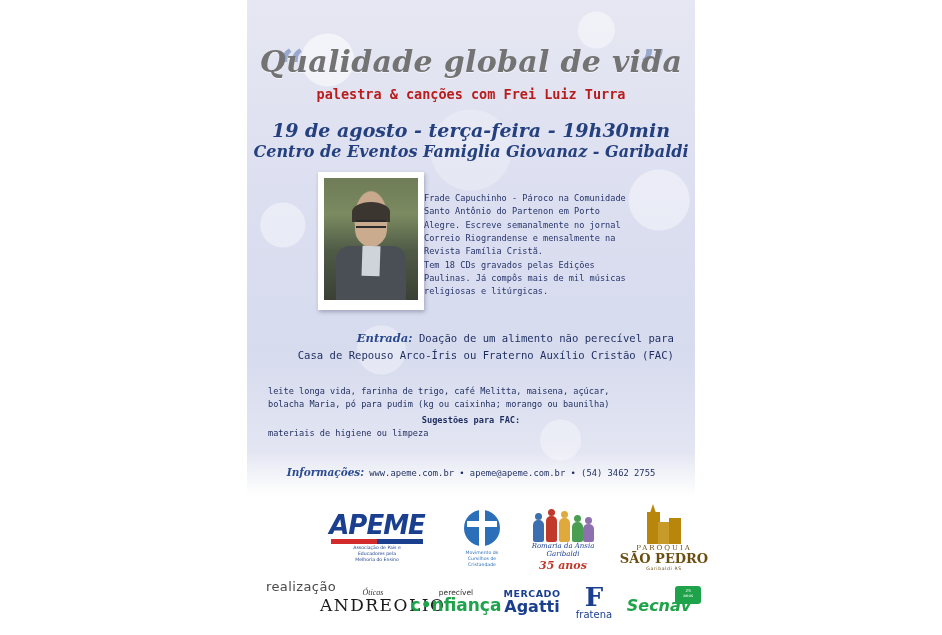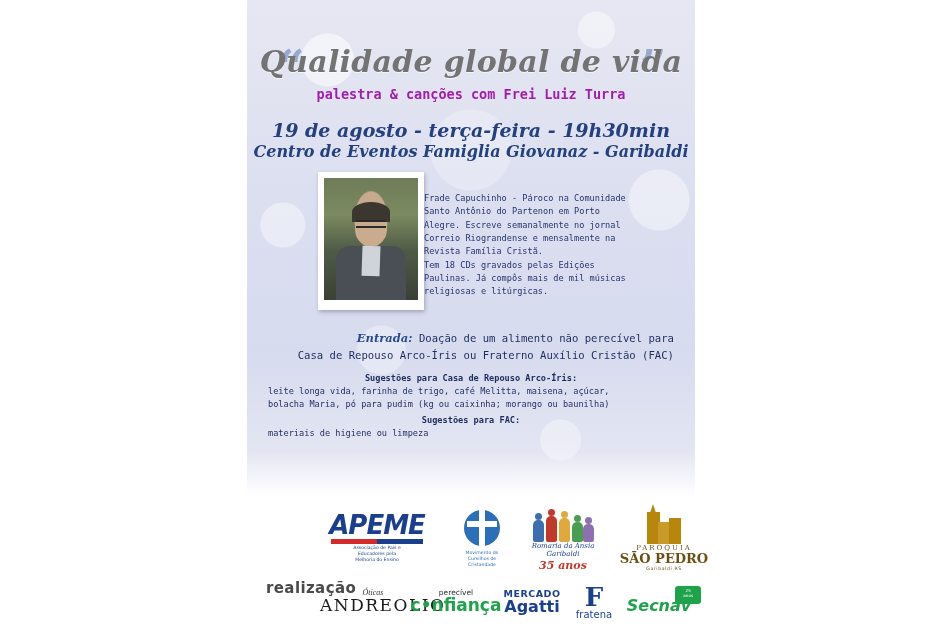--- a/index.html
+++ b/index.html
@@ -75,21 +75,21 @@
   }
   .subtitle {
     position: absolute;
     left: 247px;
     top: 86px;
     width: 448px;
     text-align: center;
     font-family: "DejaVu Sans Mono", monospace;
     font-size: 13.5px;
     font-weight: bold;
-    color: #a21caf;
+    color: #b91c1c;
   }
 
   .date-line {
     position: absolute;
     left: 247px;
     top: 119px;
     width: 448px;
     text-align: center;
     font-family: "DejaVu Serif", serif;
     font-style: italic;
@@ -245,22 +245,22 @@
   .info-text {
     font-family: "DejaVu Sans Mono", monospace;
     font-size: 8.8px;
     color: #1d2c5e;
   }
 
   
   .row-label {
     position: absolute;
     font-family: "DejaVu Sans", sans-serif;
-    font-size: 15px;
-    font-weight: bold;
+    font-size: 13px;
+    font-weight: normal;
     color: #4a4a4a;
     letter-spacing: 0.4px;
     margin-top: 48px;
   }
   .logo {
     position: absolute;
     text-align: center;
   }
 
   
@@ -525,27 +525,30 @@
 Paulinas. Já compôs mais de mil músicas
 religiosas e litúrgicas.</div>
 
   <div class="entry-block">
     <div>
       <span class="entry-label">Entrada:</span><span class="entry-text"> Doação de um alimento não perecível para</span>
     </div>
     <div class="entry-line2">Casa de Repouso Arco-Íris ou Fraterno Auxílio Cristão (FAC)</div>
   </div>
 
-  <div class="sug-title" style="top:373px;">Sugestões para Casa de Repouso Arco-Íris:</div>
   <div class="sug-body" style="top:385px;">leite longa vida, farinha de trigo, café Melitta, maisena, açúcar,
 bolacha Maria, pó para pudim (kg ou caixinha; morango ou baunilha)</div>
 
   <div class="sug-title" style="top:415px;">Sugestões para FAC:</div>
   <div class="sug-body" style="top:427px;">materiais de higiene ou limpeza</div>
 
+  <div class="info-line">
+    <span class="info-label">Informações:</span>
+    <span class="info-text">www.apeme.com.br • apeme@apeme.com.br • (54) 3462 2755</span>
+  </div>
 
   <div class="row-label" style="left:266px; top:531px;">realização</div>
 
   <div class="logo" style="left:327px; top:512px; width:100px;">
     <div class="apeme-word">APEME</div>
     <div class="apeme-bar"></div>
     <div class="apeme-sub">Associação de Pais e
 Educadores pela
 Melhoria do Ensino</div>
   </div>

